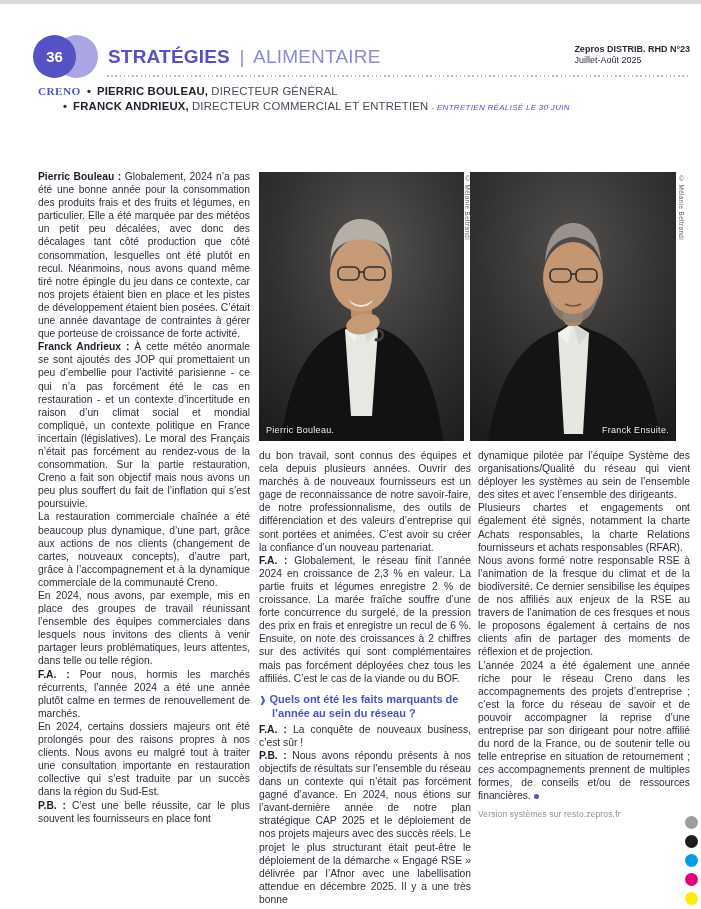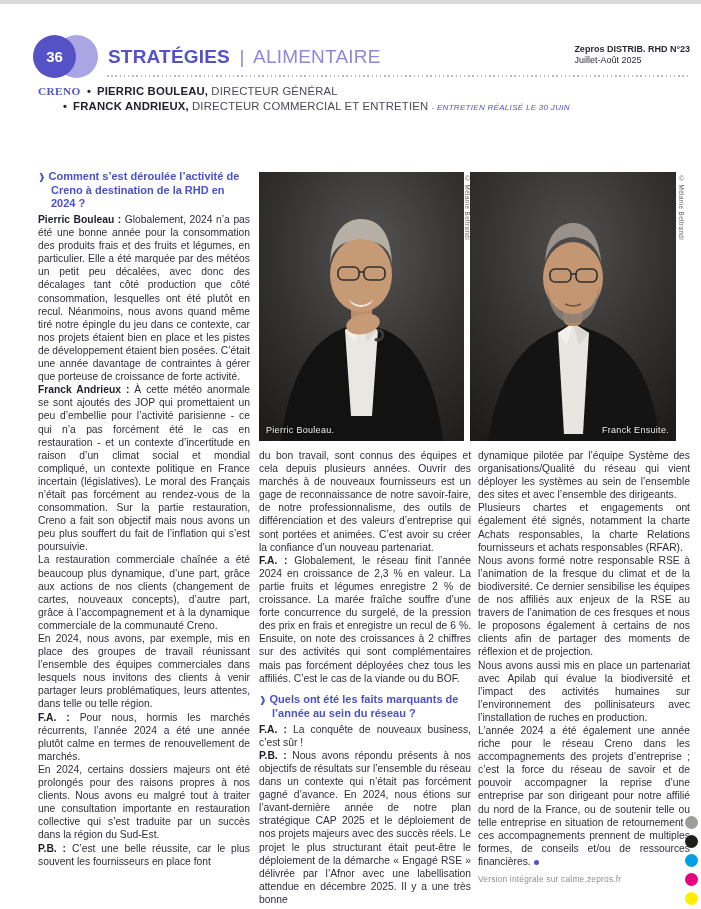--- a/index.html
+++ b/index.html
@@ -190,45 +190,43 @@
       <rect x="80" y="97" width="21" height="13" rx="5" fill="none" stroke="#2e2e2e" stroke-width="1.6"></rect>
       <rect x="106" y="97" width="21" height="13" rx="5" fill="none" stroke="#2e2e2e" stroke-width="1.6"></rect>
       <line x1="101" y1="102" x2="106" y2="102" stroke="#2e2e2e" stroke-width="1.6"></line>
       <path d="M95,132 Q103,136 111,132" fill="none" stroke="#6e5342" stroke-width="1.6"></path>
     </svg>
     <span class="caption cap-right">Franck Ensuite.</span>
   </div>
   <span class="credit credit2">© Mélanie Beltrandi</span>
 
   <div class="col col1">
-      <div class="question"><span class="qmark">❱</span>Comment s’est déroulée l’activité de Creno à destination de la RHD en 2024 ?</div>
       <p class="para"><strong>Pierric Bouleau : </strong>Globalement, 2024 n’a pas été une bonne année pour la consommation des produits frais et des fruits et légumes, en particulier. Elle a été marquée par des météos un petit peu décalées, avec donc des décalages tant côté production que côté consommation, lesquelles ont été plutôt en recul. Néanmoins, nous avons quand même tiré notre épingle du jeu dans ce contexte, car nos projets étaient bien en place et les pistes de développement étaient bien posées. C’était une année davantage de contraintes à gérer que porteuse de croissance de forte activité.</p>
       <p class="para"><strong>Franck Andrieux : </strong>À cette météo anormale se sont ajoutés des JOP qui promettaient un peu d’embellie pour l’activité parisienne - ce qui n’a pas forcément été le cas en restauration - et un contexte d’incertitude en raison d’un climat social et mondial compliqué, un contexte politique en France incertain (législatives). Le moral des Français n’était pas forcément au rendez-vous de la consommation. Sur la partie restauration, Creno a fait son objectif mais nous avons un peu plus souffert du fait de l’inflation qui s’est poursuivie.</p>
       <p class="para">La restauration commerciale chaînée a été beaucoup plus dynamique, d’une part, grâce aux actions de nos clients (changement de cartes, nouveaux concepts), d’autre part, grâce à l’accompagnement et à la dynamique commerciale de la communauté Creno.</p>
       <p class="para">En 2024, nous avons, par exemple, mis en place des groupes de travail réunissant l’ensemble des équipes commerciales dans lesquels nous invitons des clients à venir partager leurs problématiques, leurs attentes, dans telle ou telle région.</p>
       <p class="para"><strong>F.A. : </strong>Pour nous, hormis les marchés récurrents, l’année 2024 a été une année plutôt calme en termes de renouvellement de marchés.</p>
       <p class="para">En 2024, certains dossiers majeurs ont été prolongés pour des raisons propres à nos clients. Nous avons eu malgré tout à traiter une consultation importante en restauration collective qui s’est traduite par un succès dans la région du Sud-Est.</p>
       <p class="para"><strong>P.B. : </strong>C’est une belle réussite, car le plus souvent les fournisseurs en place font</p>
     </div>
   <div class="col col2">
       <p class="para">du bon travail, sont connus des équipes et cela depuis plusieurs années. Ouvrir des marchés à de nouveaux fournisseurs est un gage de reconnaissance de notre savoir-faire, de notre professionnalisme, des outils de différenciation et des valeurs d’entreprise qui sont portées et animées. C’est avoir su créer la confiance d’un nouveau partenariat.</p>
       <p class="para"><strong>F.A. : </strong>Globalement, le réseau finit l’année 2024 en croissance de 2,3 % en valeur. La partie fruits et légumes enregistre 2 % de croissance. La marée fraîche souffre d’une forte concurrence du surgelé, de la pression des prix en frais et enregistre un recul de 6 %. Ensuite, on note des croissances à 2 chiffres sur des activités qui sont complémentaires mais pas forcément déployées chez tous les affiliés. C’est le cas de la viande ou du BOF.</p>
       <div class="question"><span class="qmark">❱</span>Quels ont été les faits marquants de l’année au sein du réseau ?</div>
       <p class="para"><strong>F.A. : </strong>La conquête de nouveaux business, c’est sûr !</p>
       <p class="para"><strong>P.B. : </strong>Nous avons répondu présents à nos objectifs de résultats sur l’ensemble du réseau dans un contexte qui n’était pas forcément gagné d’avance. En 2024, nous étions sur l’avant-dernière année de notre plan stratégique CAP 2025 et le déploiement de nos projets majeurs avec des succès réels. Le projet le plus structurant était peut-être le déploiement de la démarche « Engagé RSE » délivrée par l’Afnor avec une labellisation attendue en décembre 2025. Il y a une très bonne</p>
     </div>
   <div class="col col3">
     <div>
         <p class="para">dynamique pilotée par l’équipe Système des organisations/Qualité du réseau qui vient déployer les systèmes au sein de l’ensemble des sites et avec l’ensemble des dirigeants.</p>
         <p class="para">Plusieurs chartes et engagements ont également été signés, notamment la charte Achats responsables, la charte Relations fournisseurs et achats responsables (RFAR).</p>
         <p class="para">Nous avons formé notre responsable RSE à l’animation de la fresque du climat et de la biodiversité. Ce dernier sensibilise les équipes de nos affiliés aux enjeux de la RSE au travers de l’animation de ces fresques et nous le proposons également à certains de nos clients afin de partager des moments de réflexion et de projection.</p>
-        <p class="para">Nous avons aussi mis en place un partenariat avec Apilab qui évalue la biodiversité et l’impact des activités humaines sur l’environnement des pollinisateurs avec l’installation de ruches en production.</p>
         <p class="para">L’année 2024 a été également une année riche pour le réseau Creno dans les accompagnements des projets d’entreprise ; c’est la force du réseau de savoir et de pouvoir accompagner la reprise d’une entreprise par son dirigeant pour notre affilié du nord de la France, ou de soutenir telle ou telle entreprise en situation de retournement ; ces accompagnements prennent de multiples formes, de conseils et/ou de ressources financières.<span class="end-dot"></span></p>
       </div>
-    <div class="version-note">Version intégrale sur calme.zepros.fr</div>
+    <div class="version-note">Version systèmes sur resto.zepros.fr</div>
   </div>
 
   <div class="print-dots">
       <span style="background: rgb(157, 157, 156);"></span>
       <span style="background: rgb(29, 29, 27);"></span>
       <span style="background: rgb(0, 159, 227);"></span>
       <span style="background: rgb(230, 0, 126);"></span>
       <span style="background: rgb(255, 237, 0);"></span>
     </div>
 </div>

